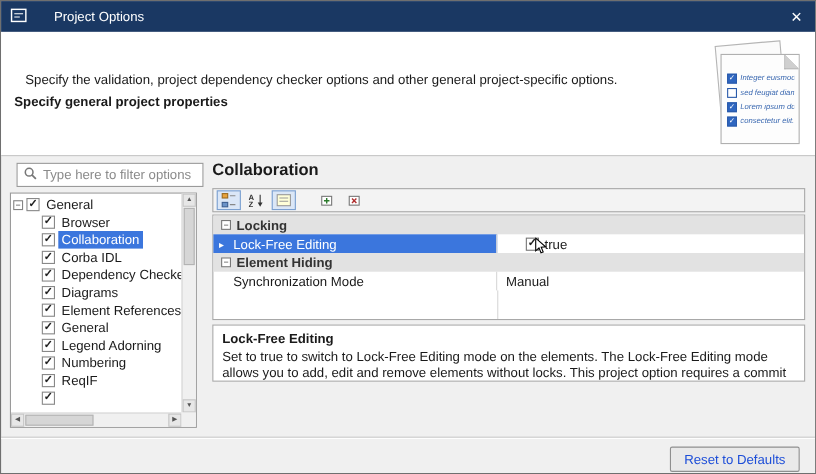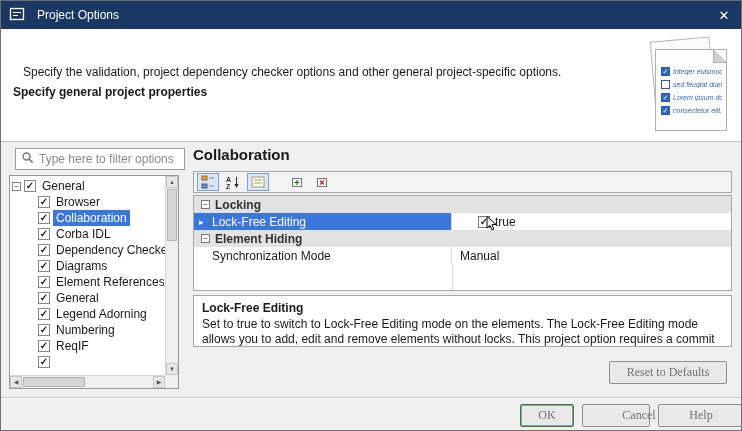--- a/index.html
+++ b/index.html
@@ -5,21 +5,21 @@
   * { margin:0; padding:0; box-sizing:border-box; }
   html,body { background:#9a9a9a; }
   body { font-family:"Liberation Sans", sans-serif; font-size:12px; color:#1a1a1a; }
 
   .window { position:relative; width:742px; height:431px; background:#f0f0f0;
             border:1px solid #6f6f6f; overflow:hidden; }
 
   
   .titlebar { position:absolute; top:0; left:0; right:0; height:28px;
               background:#1a3863; color:#fff; display:flex; align-items:center; padding:0 0 0 8px; }
-  .titlebar-title { margin-left:12px; font-size:12px; }
+  .titlebar-title { margin-left:24px; font-size:12px; }
   .close-btn { margin-left:auto; width:34px; height:28px; display:flex; align-items:center;
                justify-content:center; font-size:13px; color:#fff; cursor:default; }
 
   
   .header { position:absolute; top:28px; left:0; right:0; height:113px; background:#fff;
             border-bottom:1px solid #c4c4c4; }
   .header-title { position:absolute; top:12px; left:12px; font-weight:bold; font-size:12px;margin-top:44px; }
   .header-sub { position:absolute; top:36px; left:22px; font-size:12px; }
 
   .illu { position:absolute; top:6px; right:12px; width:92px; height:100px; }
@@ -95,22 +95,22 @@
   .col-line { position:absolute; top:68px; bottom:0; left:258px; width:1px; background:#d8d8d8; }
   .cursor-icon { position:absolute; left:34px; top:3px; z-index:5; }
 
   .desc-box { position:absolute; top:294px; left:192px; width:539px; height:52px; background:#fff;
               border:1px solid #a8a8a8; padding:5px 8px; overflow:hidden; }
   .desc-title { font-weight:bold; margin-bottom:2px; }
   .desc-text { font-size:12px; line-height:1.25; }
 
   
   .btn { position:absolute; height:23px; background:#e9e9e9; border:1px solid #8f8f8f; border-radius:2px;
-         font-family:Liberation Serif, serif; font-size:12px; color:#737373;
-         display:flex; align-items:center; justify-content:center; cursor:default; }
+         font-family:Liberation Sans, sans-serif; font-size:12px; color:#1d4ed8;
+         display:flex; align-items:center; justify-content:center; cursor:default;margin-top:45px; }
   .reset-btn { top:360px; left:608px; width:118px; }
   .footer-sep { position:absolute; left:0; right:0; top:396px; height:2px;
                 border-top:1px solid #c4c4c4; border-bottom:1px solid #fff; }
   .ok-btn { top:403px; left:519px; width:54px; border:1px solid #4d7c0f; box-shadow:inset 0 0 0 1px #7d9fcc; }
   .cancel-btn { top:403px; left:581px; width:68px;padding-left:46px; }
   .help-btn { top:403px; left:657px; width:86px; }
 </style>
 </head>
 <body>
 

